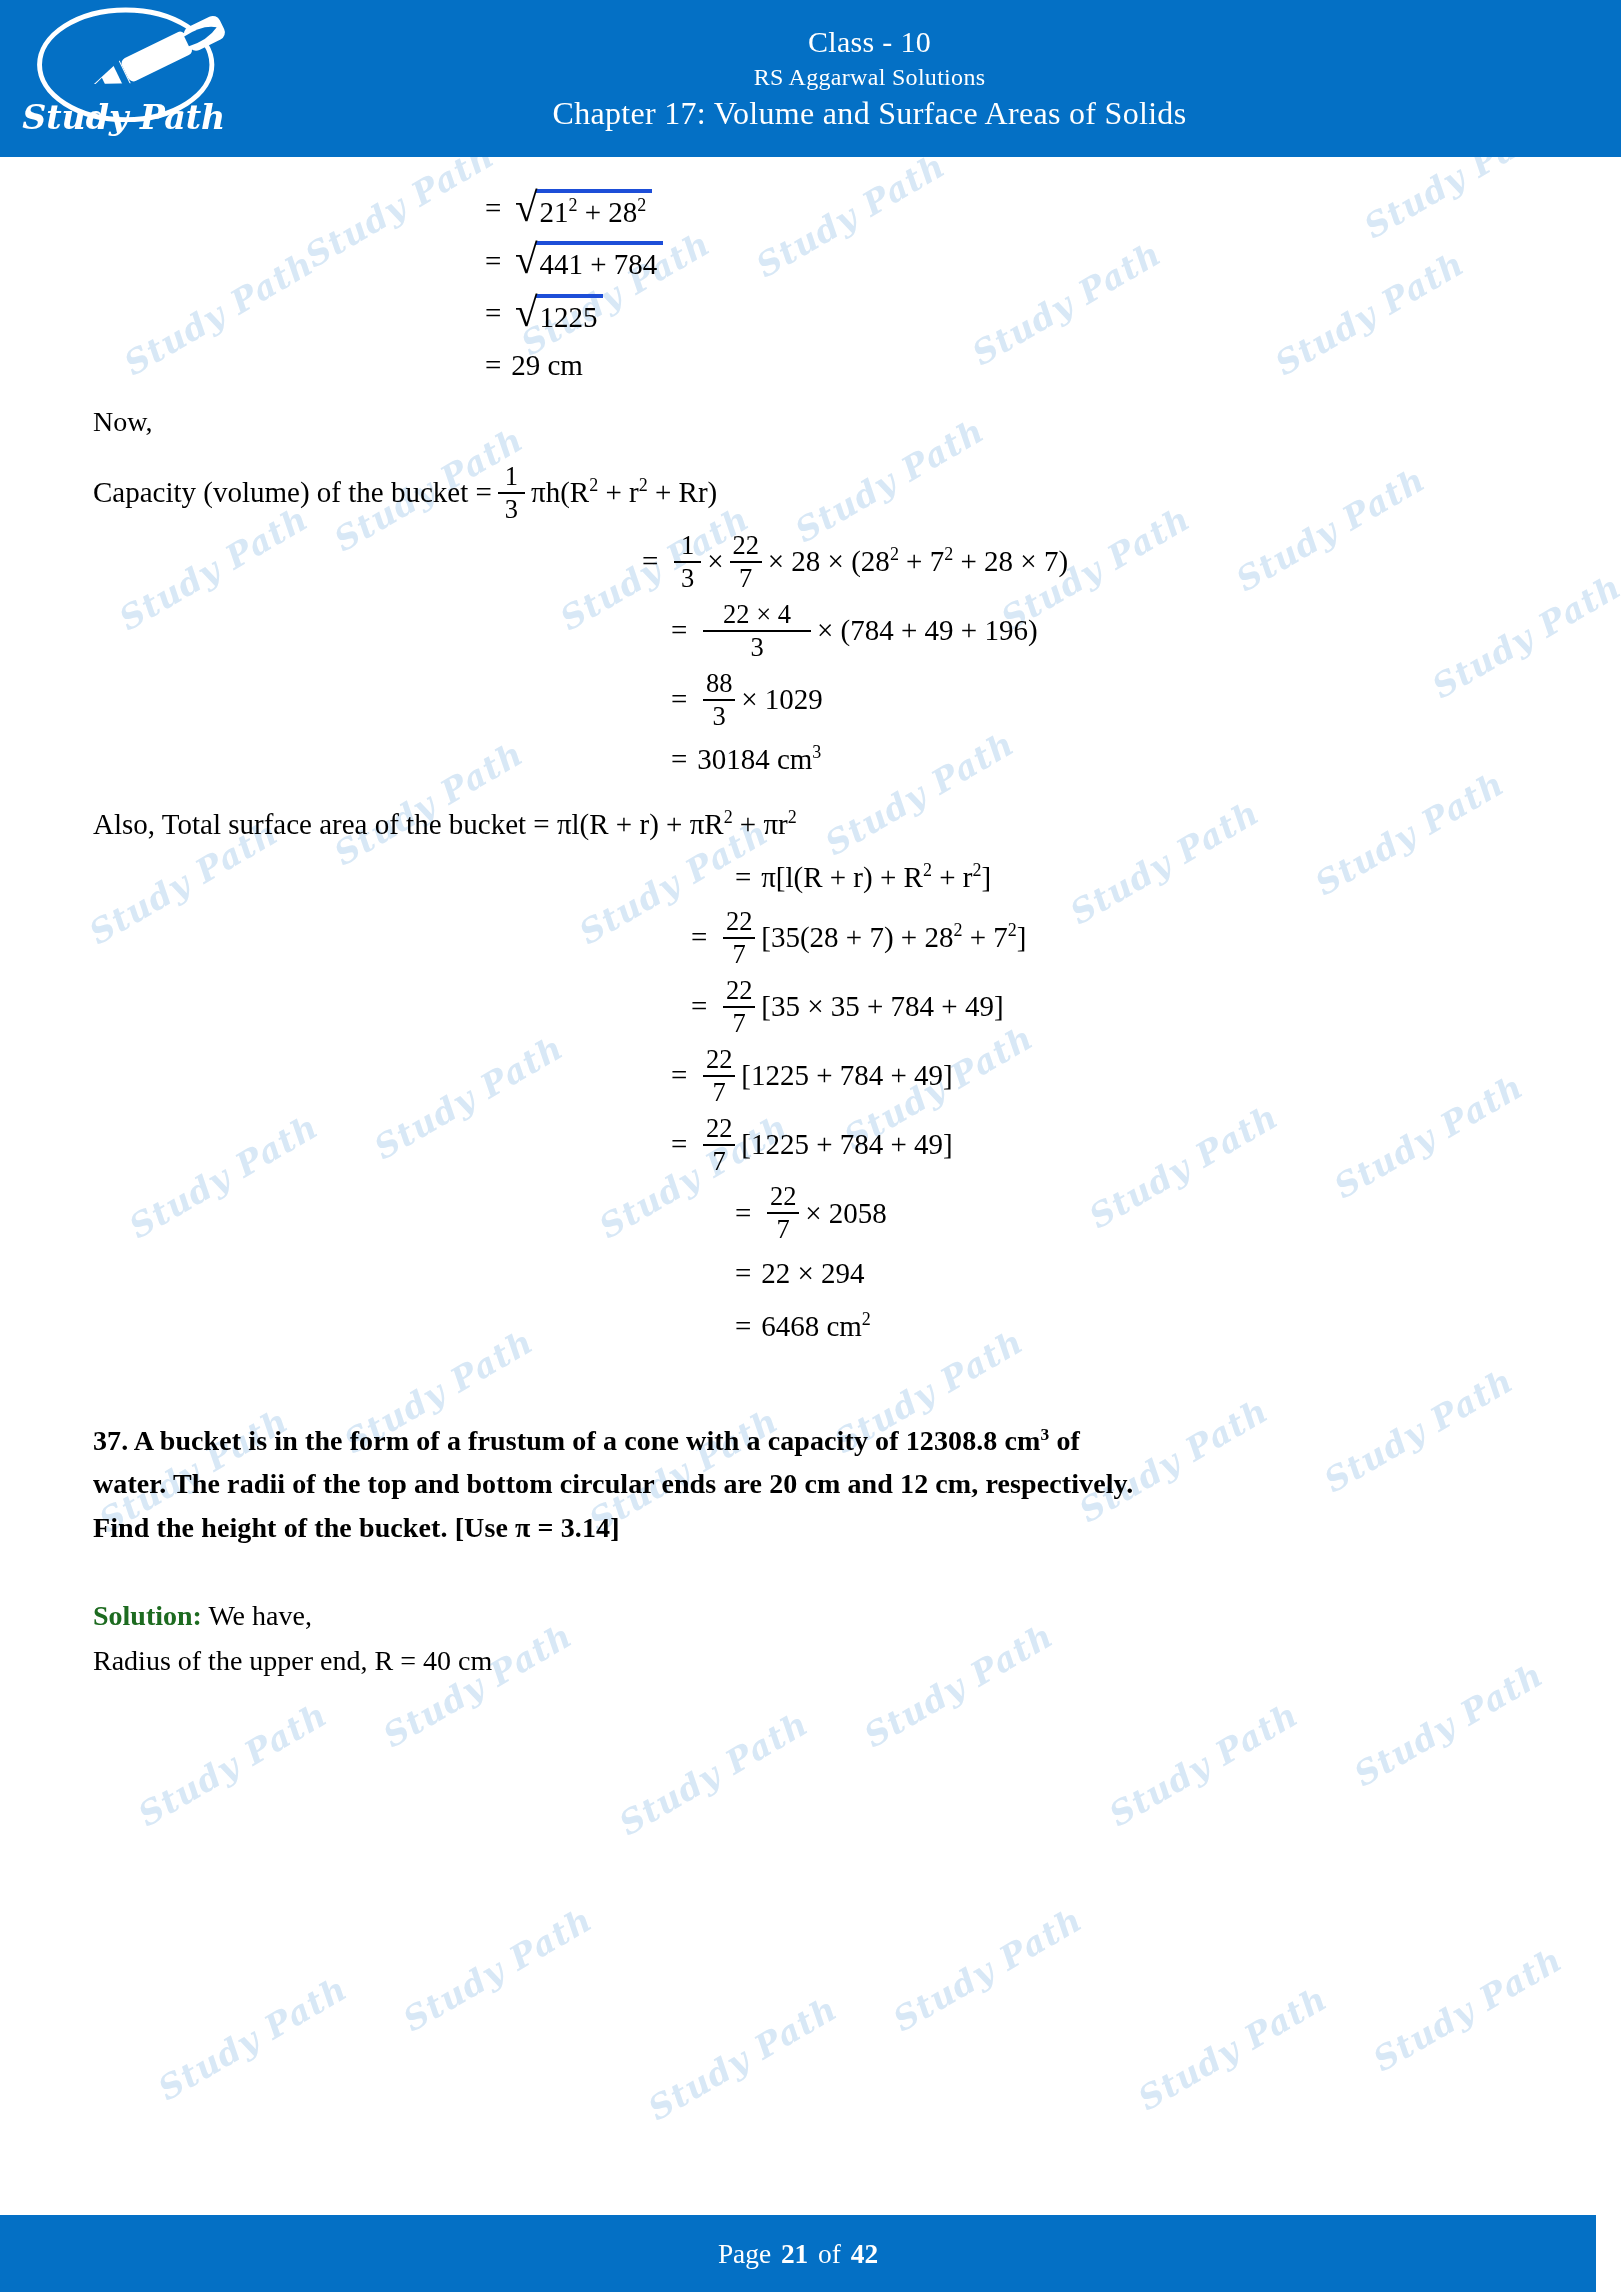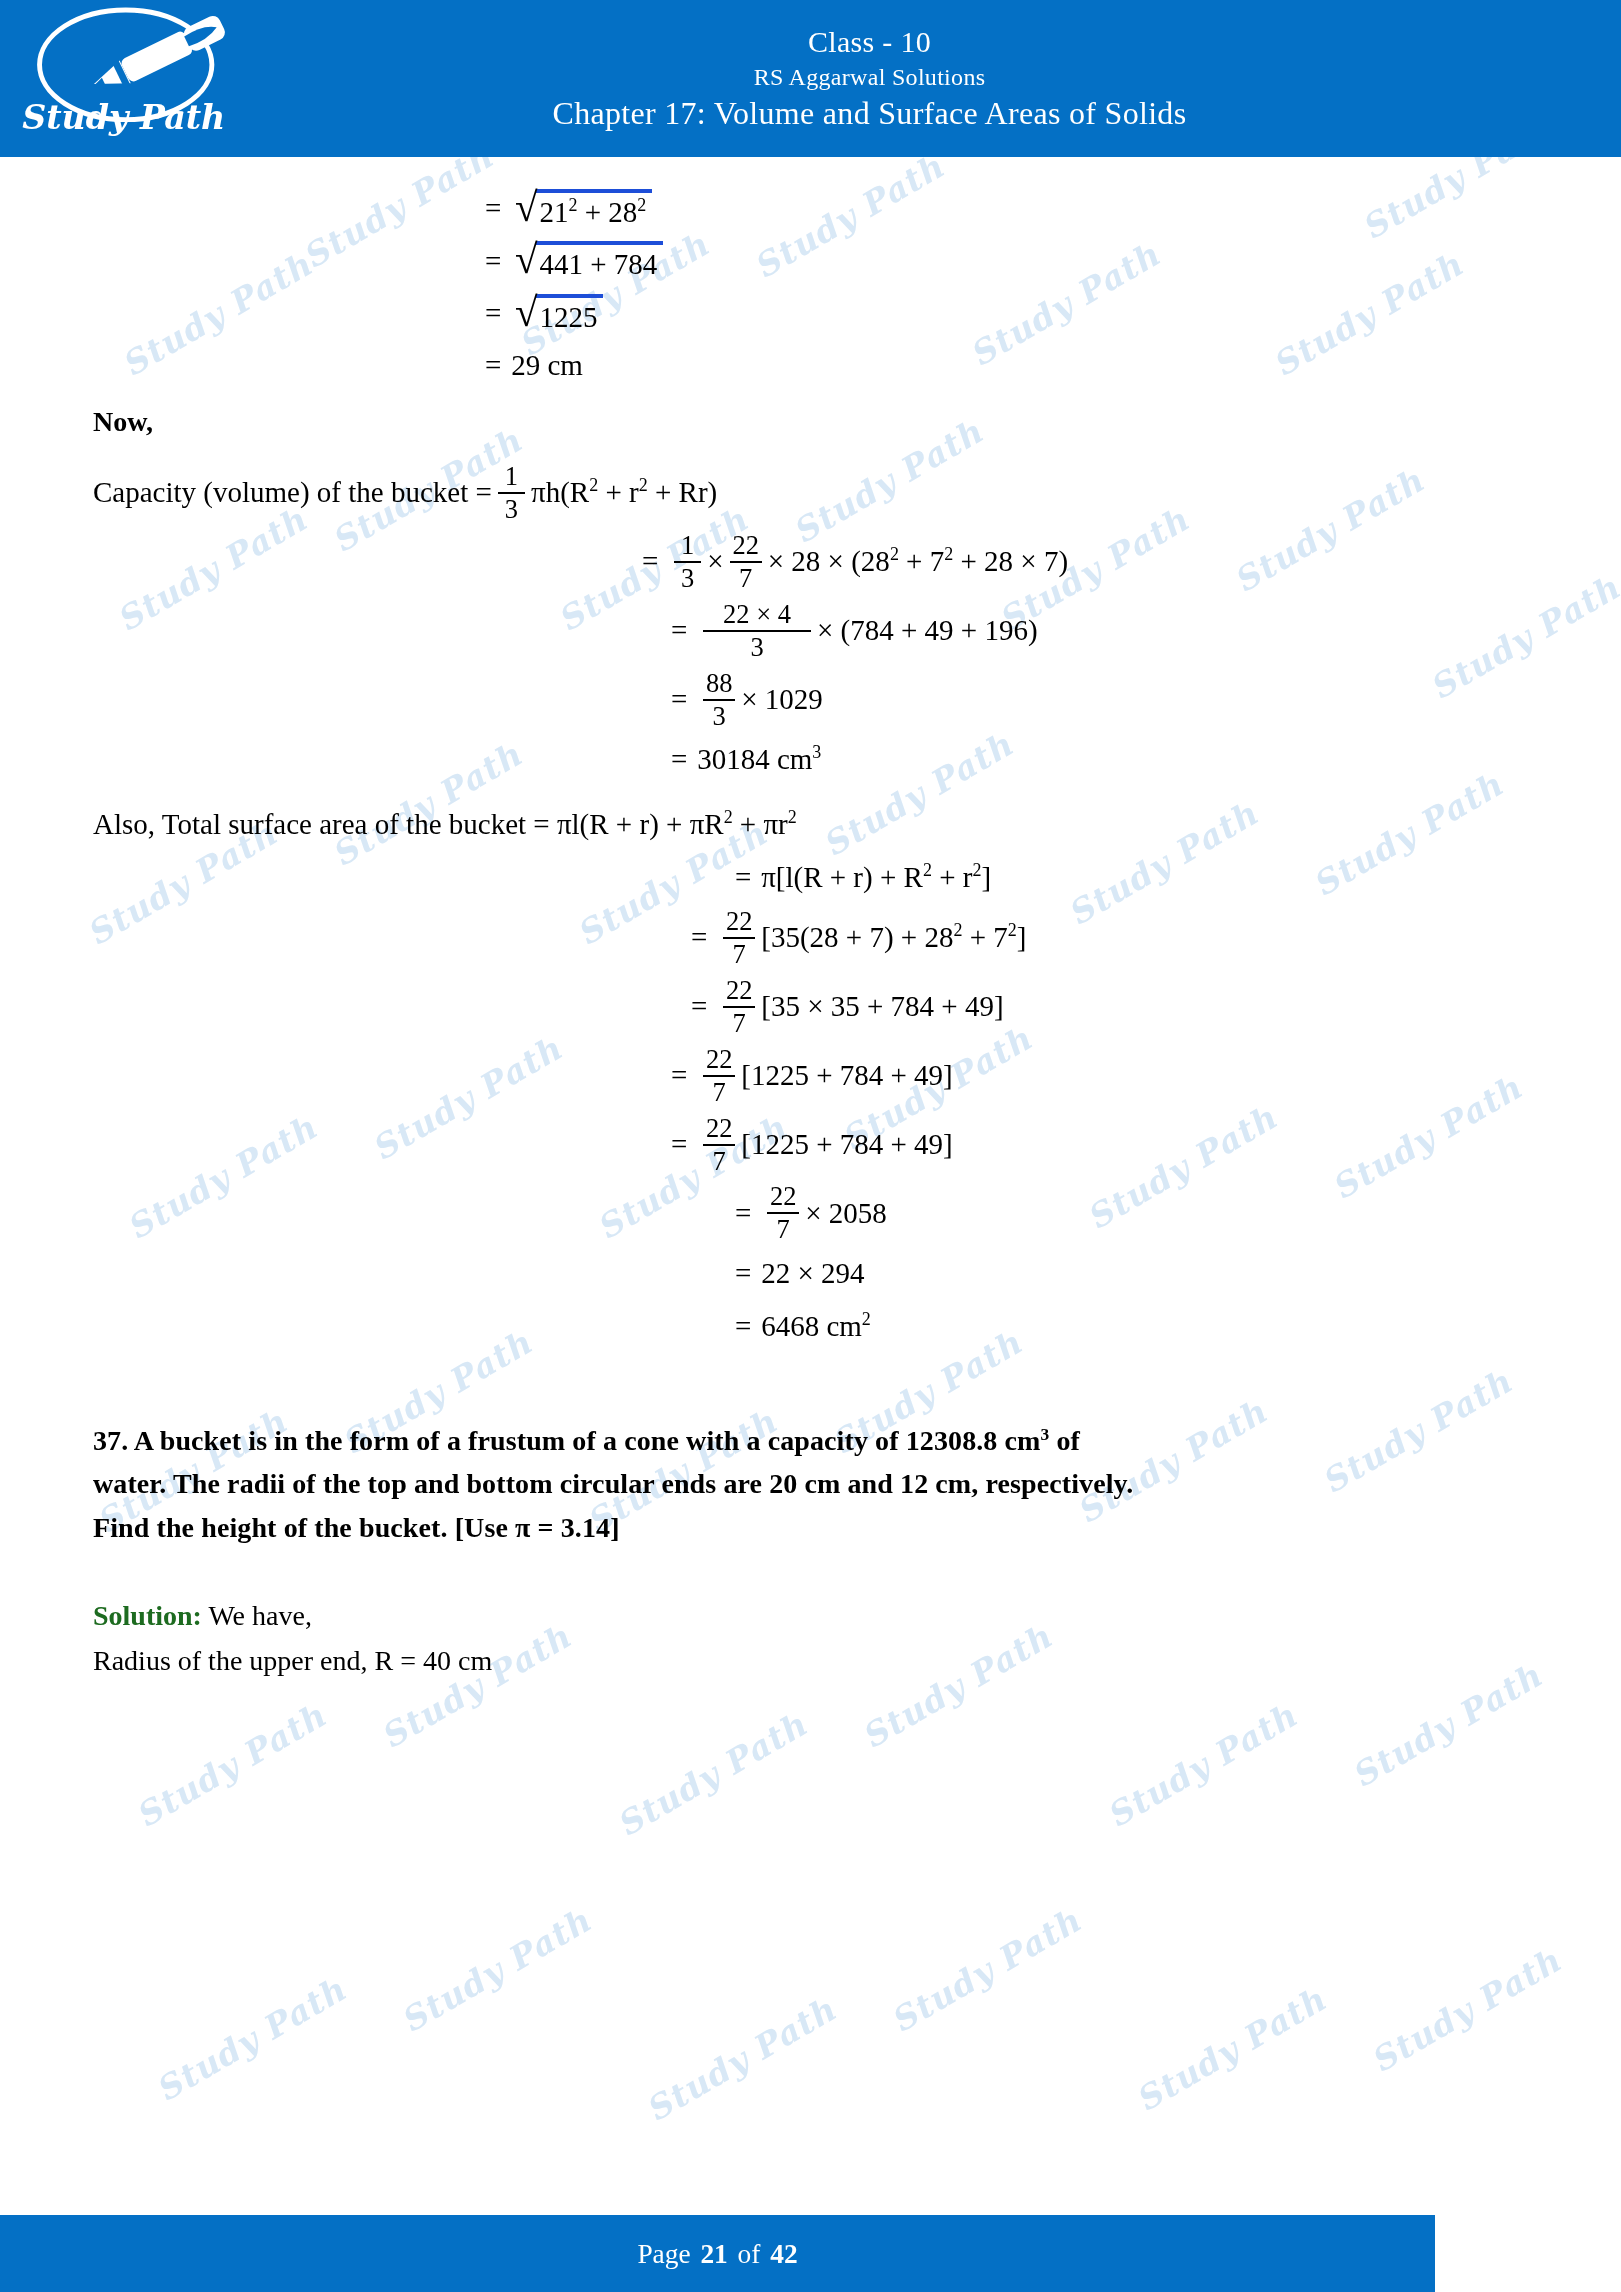--- a/index.html
+++ b/index.html
@@ -93,21 +93,20 @@
     z-index: 2;
     padding: 21.6px 93px 0 93px;
     box-sizing: border-box;
     font-size: 28px;
     line-height: 1.5;
   }
   .row {
     display: flex;
     align-items: flex-end;
     white-space: nowrap;
-    font-weight: bold;
   }
   .row-left { justify-content: flex-start; }
 
   .eq-line {
     display: flex;
     align-items: center;
     white-space: nowrap;
     font-size: 29px;
     margin: 8.8px 0;
   }
@@ -182,21 +181,21 @@
     color: #1d6b20;
     font-weight: 700;
   }
 
   
   .footer {
     position: absolute;
     left: 0;
     bottom: 0;
     z-index: 3;
-    width: 1435px;
+    width: 1596px;
     height: 78px;
     background: #0470c5;
     color: #ffffff;
     display: flex;
     align-items: center;
     justify-content: center;
     font-size: 27.4px;
   }
   .footer b { font-weight: 700; }
 </style>

